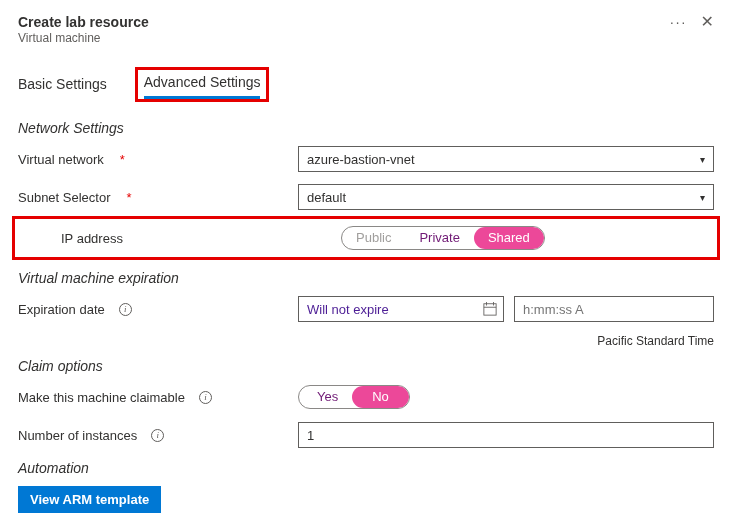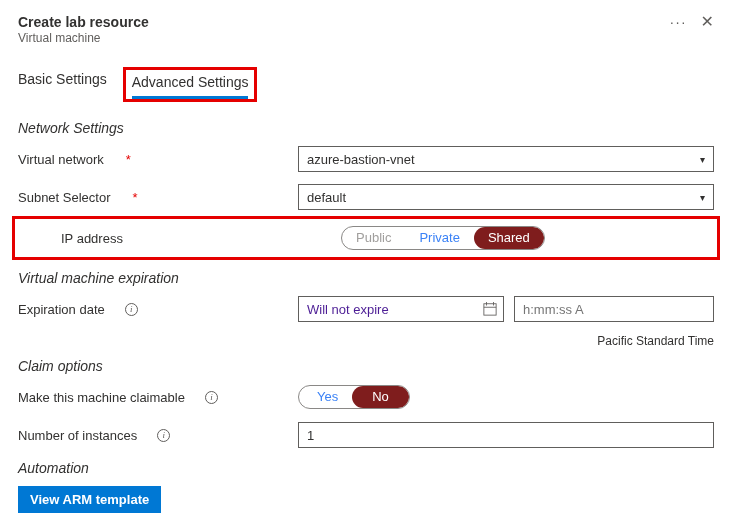--- a/index.html
+++ b/index.html
@@ -3,37 +3,37 @@
   <meta charset="utf-8">
   <style>
     * { box-sizing: border-box; margin: 0; padding: 0; }
     body { font-family: 'Segoe UI', Arial, sans-serif; font-size: 13px; color: #323130; background: #fff; width: 732px; height: 514px; padding: 14px 18px; position: relative; }
     .header { display: flex; align-items: flex-start; justify-content: space-between; margin-bottom: 2px; }
     .title { font-size: 14px; font-weight: 600; color: #323130; }
     .subtitle { font-size: 12px; color: #605e5c; margin-top: 1px; }
     .header-right { display: flex; align-items: center; gap: 14px; }
     .dots { font-size: 14px; color: #605e5c; cursor: pointer; letter-spacing: 1px; }
     .close { font-size: 16px; color: #605e5c; cursor: pointer; font-weight: 300; line-height: 1; }
-    .tabs { display: flex; gap: 22px; margin-top: 26px; margin-bottom: 18px; }
+    .tabs { display: flex; gap: 34px; margin-top: 26px; margin-bottom: 18px; align-items: center; }
     .tab { font-size: 14px; color: #323130; padding-bottom: 6px; cursor: pointer; }
     .tab.active { border-bottom: 3px solid #0078d4; }
     .highlight-box { border: 3px solid #e50000; display: inline-block; padding: 4px 6px 0 6px; margin: -4px -6px 0 -6px; }
     .section-title { font-size: 14px; color: #323130; margin-bottom: 10px; margin-top: 4px; font-style: italic; }
     .row { display: flex; align-items: center; margin-bottom: 12px; min-height: 26px; }
-    .label-col { width: 280px; font-size: 13px; color: #323130; display: flex; align-items: center; gap: 20px; }
+    .label-col { width: 280px; font-size: 13px; color: #323130; display: flex; align-items: center; gap: 14px; }
     .required { color: #e50000; margin-left: 2px; }
     .control-col { flex: 1; }
     .select { width: 100%; height: 26px; border: 1px solid #605e5c; background: #fff; font-size: 13px; padding: 0 8px; display: flex; align-items: center; justify-content: space-between; cursor: pointer; }
     .chevron { font-size: 10px; color: #323130; }
     .info-icon { width: 13px; height: 13px; border: 1px solid #605e5c; border-radius: 50%; display: inline-flex; align-items: center; justify-content: center; font-size: 9px; color: #605e5c; font-style: italic; font-family: Georgia, serif; cursor: pointer; }
     .ip-row-wrap { border: 3px solid #e50000; padding: 6px 6px; margin: -6px -6px 8px -6px; }
     .toggle-group { display: inline-flex; border: 1px solid #8a8886; border-radius: 14px; overflow: hidden; height: 24px; align-items: center; }
-    .toggle-opt { padding: 0 14px; font-size: 13px; cursor: pointer; color: #3b82f6; line-height: 22px; }
+    .toggle-opt { padding: 0 14px; font-size: 13px; cursor: pointer; color: #701a75; line-height: 22px; }
     .toggle-opt.disabled { color: #a19f9d; }
-    .toggle-opt.selected { background: #7f1d1d; color: #fff; border-radius: 12px; }
+    .toggle-opt.selected { background: #ec4899; color: #fff; border-radius: 12px; }
     .input-split { display: flex; gap: 10px; }
     .text-input { height: 26px; border: 1px solid #605e5c; font-size: 13px; padding: 0 8px; color: #4c1d95; background: #fff; }
     .date-input { flex: 1; display: flex; align-items: center; justify-content: space-between; padding-right: 6px; }
     .cal-icon { width: 14px; height: 14px; }
     .tz { text-align: right; font-size: 12px; color: #323130; margin-top: 4px; margin-bottom: 10px; }
     .num-input { width: 100%; height: 26px; border: 1px solid #605e5c; font-size: 13px; padding: 0 8px; color: #323130; }
     .btn-primary { background: #0078d4; color: #fff; border: none; padding: 6px 12px; font-size: 13px; font-weight: 600; cursor: pointer; }
     .section-gap { margin-top: 10px; }
   </style>
 </head>

